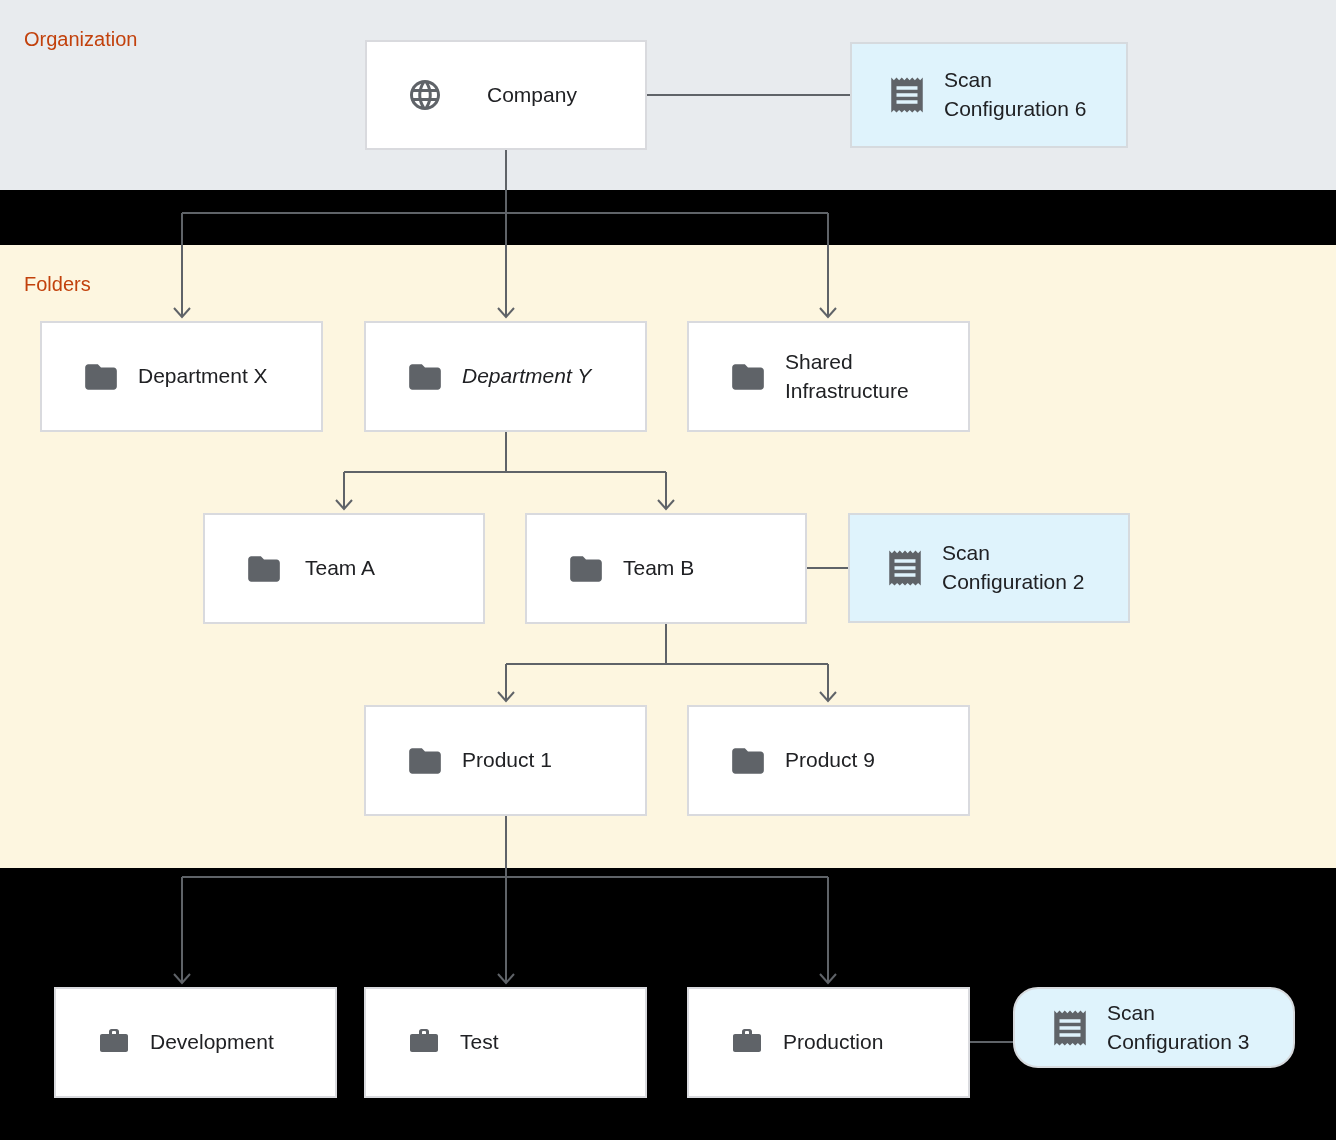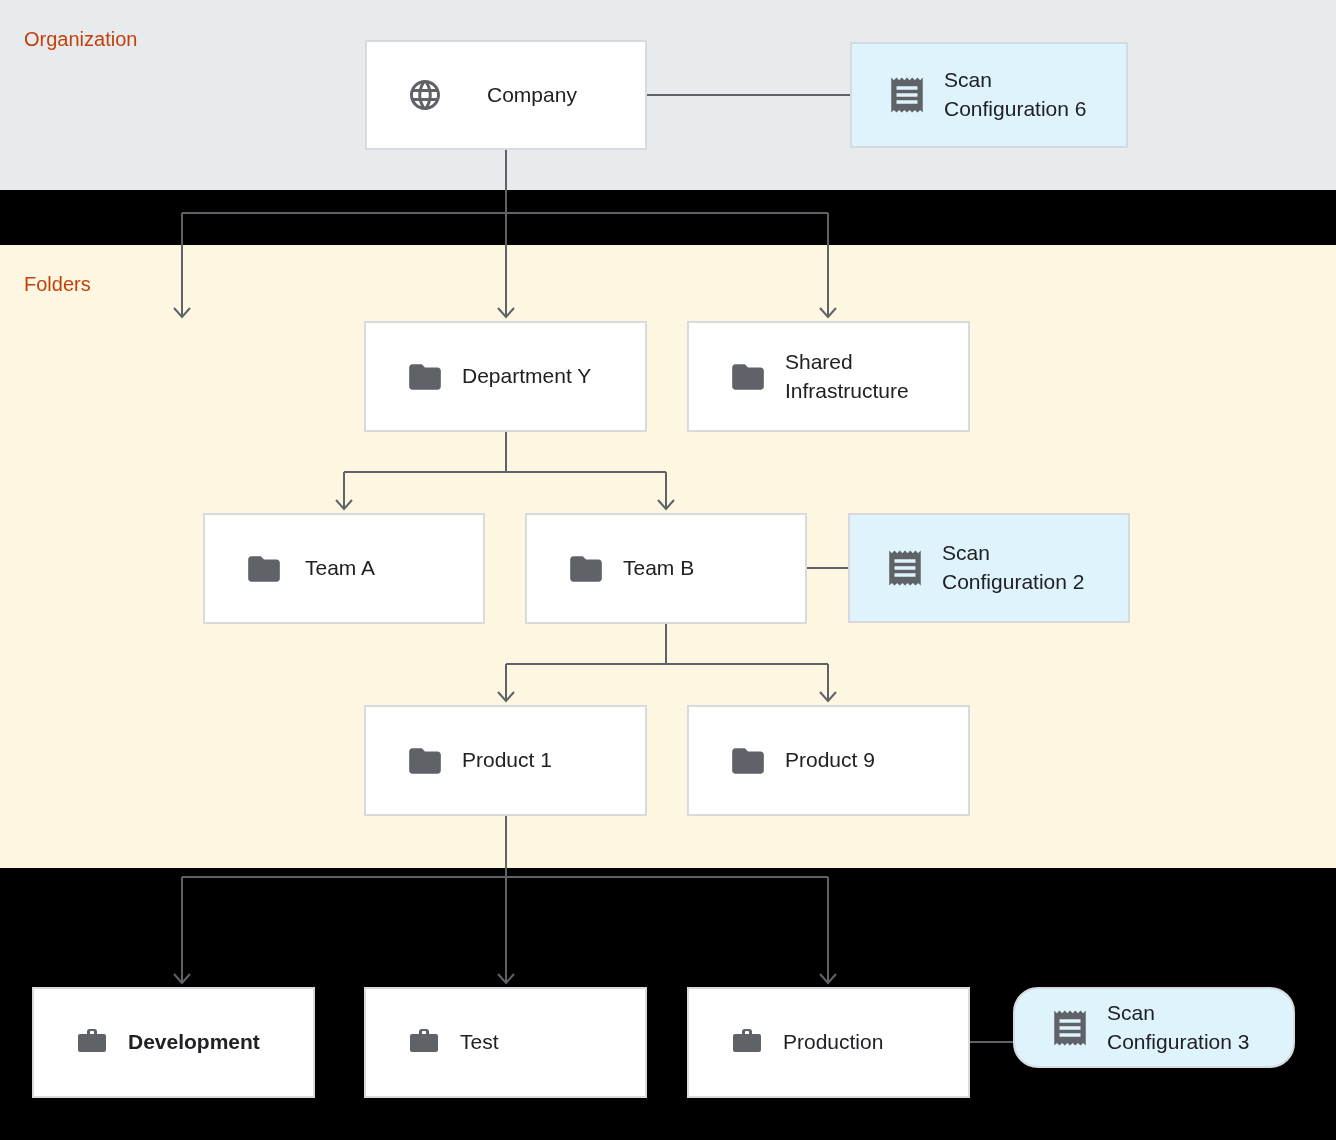--- a/index.html
+++ b/index.html
@@ -27,28 +27,28 @@
   }
   .node .label{
     font-size:21px;color:#202124;line-height:1.38;max-width:178px;
   }
   .node .icon{display:flex;flex:0 0 auto;}
   .node .icon svg{fill:#5f6368;}
   .node.scan{background:#dff3fc;border-color:#d6dade;padding-left:34px;gap:16px;}
   #company{left:365px;top:40px;width:282px;height:110px;gap:44px;}
   #scan-config-1{left:850px;top:42px;width:278px;height:106px;}
   #department-x{left:40px;top:321px;width:283px;height:111px;}
-  #department-y{left:364px;top:321px;width:283px;height:111px;}
+  #department-y{left:364px;top:321px;width:283px;height:111px;font-style:italic;}
   #shared-infrastructure{left:687px;top:321px;width:283px;height:111px;}
   #team-a{left:203px;top:513px;width:282px;height:111px;gap:22px;}
   #team-b{left:525px;top:513px;width:282px;height:111px;}
   #scan-config-2{left:848px;top:513px;width:282px;height:110px;}
   #product-1{left:364px;top:705px;width:283px;height:111px;}
   #product-2{left:687px;top:705px;width:283px;height:111px;}
-  #development{left:32px;top:987px;width:283px;height:111px;font-weight:bold;}
+  #development{left:54px;top:987px;width:283px;height:111px;}
   #test{left:364px;top:987px;width:283px;height:111px;}
   #production{left:687px;top:987px;width:283px;height:111px;}
   #scan-config-3{left:1013px;top:987px;width:282px;height:81px;border-radius:25px;}
   .sprite{position:absolute;width:0;height:0;overflow:hidden;}
 </style>
 </head>
 <body>
 
 <svg class="sprite" aria-hidden="true">
   <defs>
@@ -119,20 +119,28 @@
 
   <div class="node scan" id="scan-config-1">
     <span class="icon">
         <svg width="42" height="42">
           <use href="#i-receipt"></use>
         </svg>
       </span>
     <span class="label">Scan Configuration 6</span>
   </div>
 
+  <div class="node" id="department-x">
+    <span class="icon">
+        <svg width="38" height="38">
+          <use href="#i-folder"></use>
+        </svg>
+      </span>
+    <span class="label">Department X</span>
+  </div>
 
   <div class="node" id="department-y">
     <span class="icon">
         <svg width="38" height="38">
           <use href="#i-folder"></use>
         </svg>
       </span>
     <span class="label">Department Y</span>
   </div>
 

